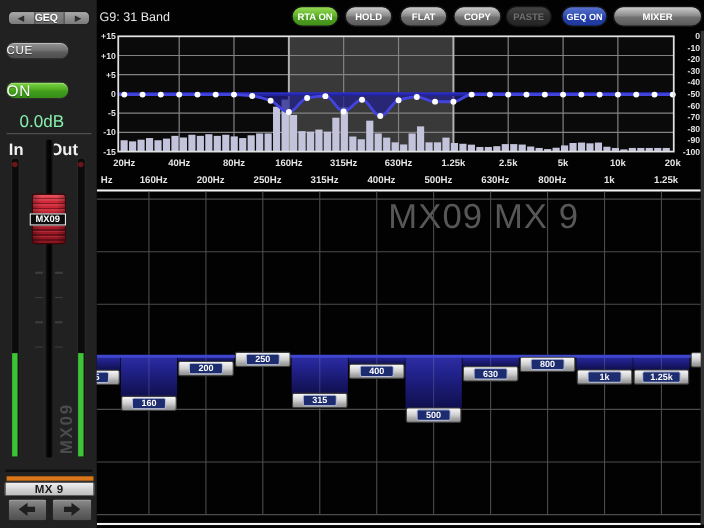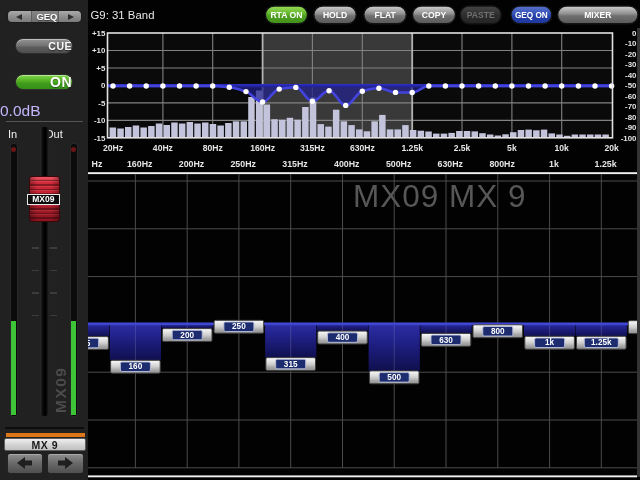--- a/index.html
+++ b/index.html
@@ -1,29 +1,29 @@
 <!DOCTYPE html>
 <html><head><meta charset="utf-8"><style>
 *{margin:0;padding:0;box-sizing:border-box}
 html,body{width:640px;height:480px;background:#020202;overflow:hidden;font-family:"Liberation Sans",sans-serif}
 #wrap{position:relative;width:640px;height:480px}
 #main{position:absolute;left:88px;top:0}
 #sb{position:absolute;left:0;top:0;width:88px;height:480px;background:#212121}
 #sb:after{content:"";position:absolute;left:6px;top:121px;width:77px;height:1.3px;background:#555}
 .geqsel{position:absolute;left:7px;top:9.5px;width:75px;height:13.5px;border:1px solid #1c1c1c;border-radius:5px;display:flex;overflow:hidden;box-shadow:inset 0 1px 0 rgba(255,255,255,0.3)}
 .seg{width:22.5px;height:100%;background:linear-gradient(#aaaaaa,#8d8d8d 55%,#7b7b7b);position:relative}
-.segM{flex:1;background:linear-gradient(#858585,#6f6f6f);color:#fff;font-size:9.5px;font-weight:bold;text-align:right;line-height:12.5px;border-left:1px solid #5e5e5e;border-right:1px solid #5e5e5e;text-shadow:0 1px 1px rgba(0,0,0,0.5)}
+.segM{flex:1;background:linear-gradient(#858585,#6f6f6f);color:#fff;font-size:9.5px;font-weight:bold;text-align:left;line-height:12.5px;border-left:1px solid #5e5e5e;border-right:1px solid #5e5e5e;text-shadow:0 1px 1px rgba(0,0,0,0.5)}
 .triL,.triR{position:absolute;top:3px;width:0;height:0;border-top:3.6px solid transparent;border-bottom:3.6px solid transparent}
 .triL{left:7.5px;border-right:6.2px solid #2e2e2e}
 .triR{left:9px;border-left:6.2px solid #2e2e2e}
-.pill{position:absolute;left:15px;width:58px;height:16.4px;border-radius:8.2px;text-align:right;color:#fff;font-weight:bold;letter-spacing:0.5px}
+.pill{position:absolute;left:5px;width:58px;height:16.4px;border-radius:8.2px;text-align:left;color:#fff;font-weight:normal;letter-spacing:0.5px}
 .cue{top:37.8px;background:linear-gradient(#949494 0%,#757575 45%,#5c5c5c 60%,#4e4e4e);border:1px solid #2d2d2d;font-size:10.5px;line-height:14.5px;box-shadow:inset 0 1px 0 rgba(255,255,255,0.4);text-shadow:0 1px 1px rgba(0,0,0,0.5)}
 .on{top:73.6px;background:linear-gradient(#7fd847 0%,#52ad22 45%,#3f9c1c 60%,#359016);border:1px solid #2d2d2d;font-size:14px;line-height:14.5px;box-shadow:inset 0 1px 0 rgba(255,255,255,0.45);text-shadow:0 1px 1px rgba(0,0,0,0.4)}
-.db{position:absolute;left:0;top:101.5px;width:76px;color:#c4b5fd;font-size:15.5px}
-.inout{position:absolute;top:127.5px;color:#f0f0f0;font-size:11px;font-weight:normal}
+.db{position:absolute;left:0;top:101.5px;width:76px;text-align:center;color:#86efac;font-size:15.5px}
+.inout{position:absolute;top:127.5px;color:#f0f0f0;font-size:15px;font-weight:bold}
 .meter{position:absolute;top:144px;width:6.5px;height:272px;background:#0b0b0b;border-radius:2px;box-shadow:0 0 0 0.5px #303030}
 .led{position:absolute;top:146.5px;width:5.5px;height:5.5px;border-radius:50%;background:#6b1517;margin-left:-0.4px}
 .green{position:absolute;top:320.5px;width:5px;height:94px;background:#3ec437}
 .ftrack{position:absolute;left:40.2px;top:127px;width:8.6px;height:288.5px;border-radius:4px;background:linear-gradient(to right,#2c2c2c,#060606 35%,#000 65%,#282828)}
 .tick{position:absolute;width:7px;height:1.6px;background:#3c3c3c}
 .cap{position:absolute;left:29.2px;top:176px;width:30.4px;height:46.2px;border-radius:3px;border:1px solid #3c070b;
  background:linear-gradient(to right,rgba(0,0,0,0.3),rgba(0,0,0,0) 26%,rgba(0,0,0,0) 74%,rgba(0,0,0,0.3)),linear-gradient(#ea5864 0%,#d12a39 12%,#c22231 38%,#aa1c2a 62%,#8c1520 100%)}
 .ridges{position:absolute;left:0;width:28.4px;background:repeating-linear-gradient(to bottom,rgba(35,3,7,0.42) 0 1.3px,rgba(255,140,150,0.16) 1.3px 2.4px,rgba(0,0,0,0) 2.4px 4.5px)}
 .r1{top:3px;height:14px}
 .r2{top:27px;height:15px}

